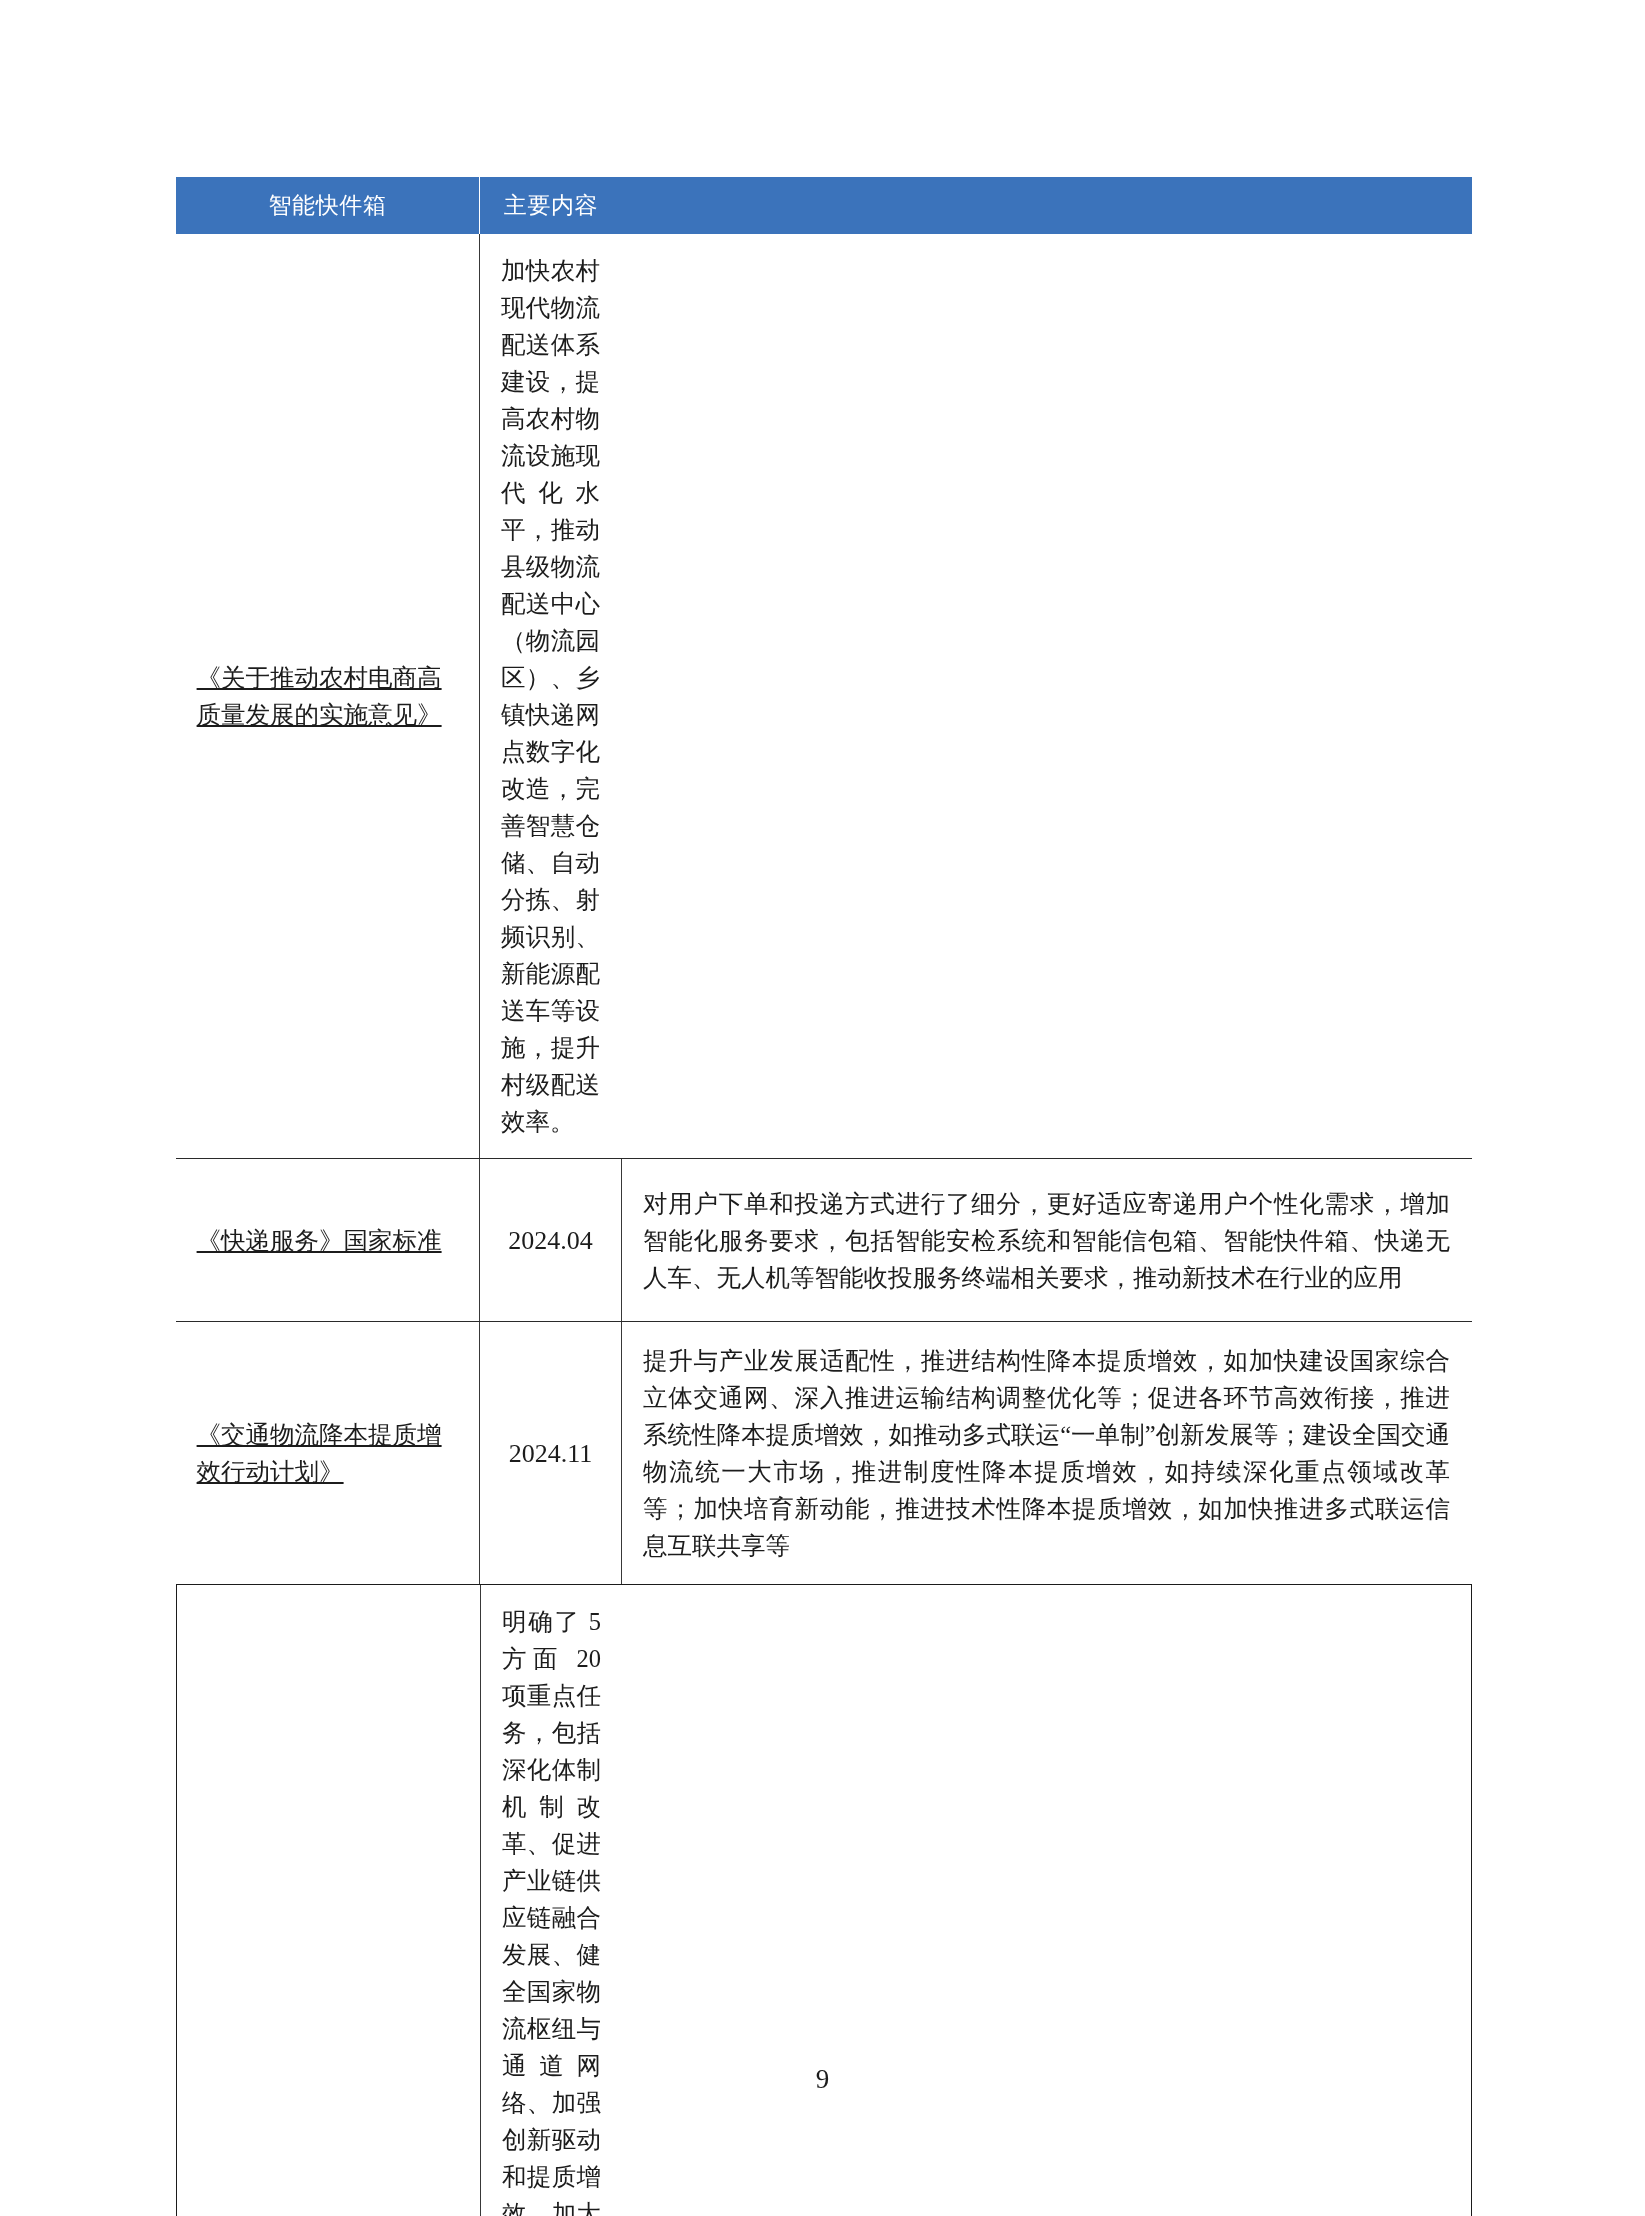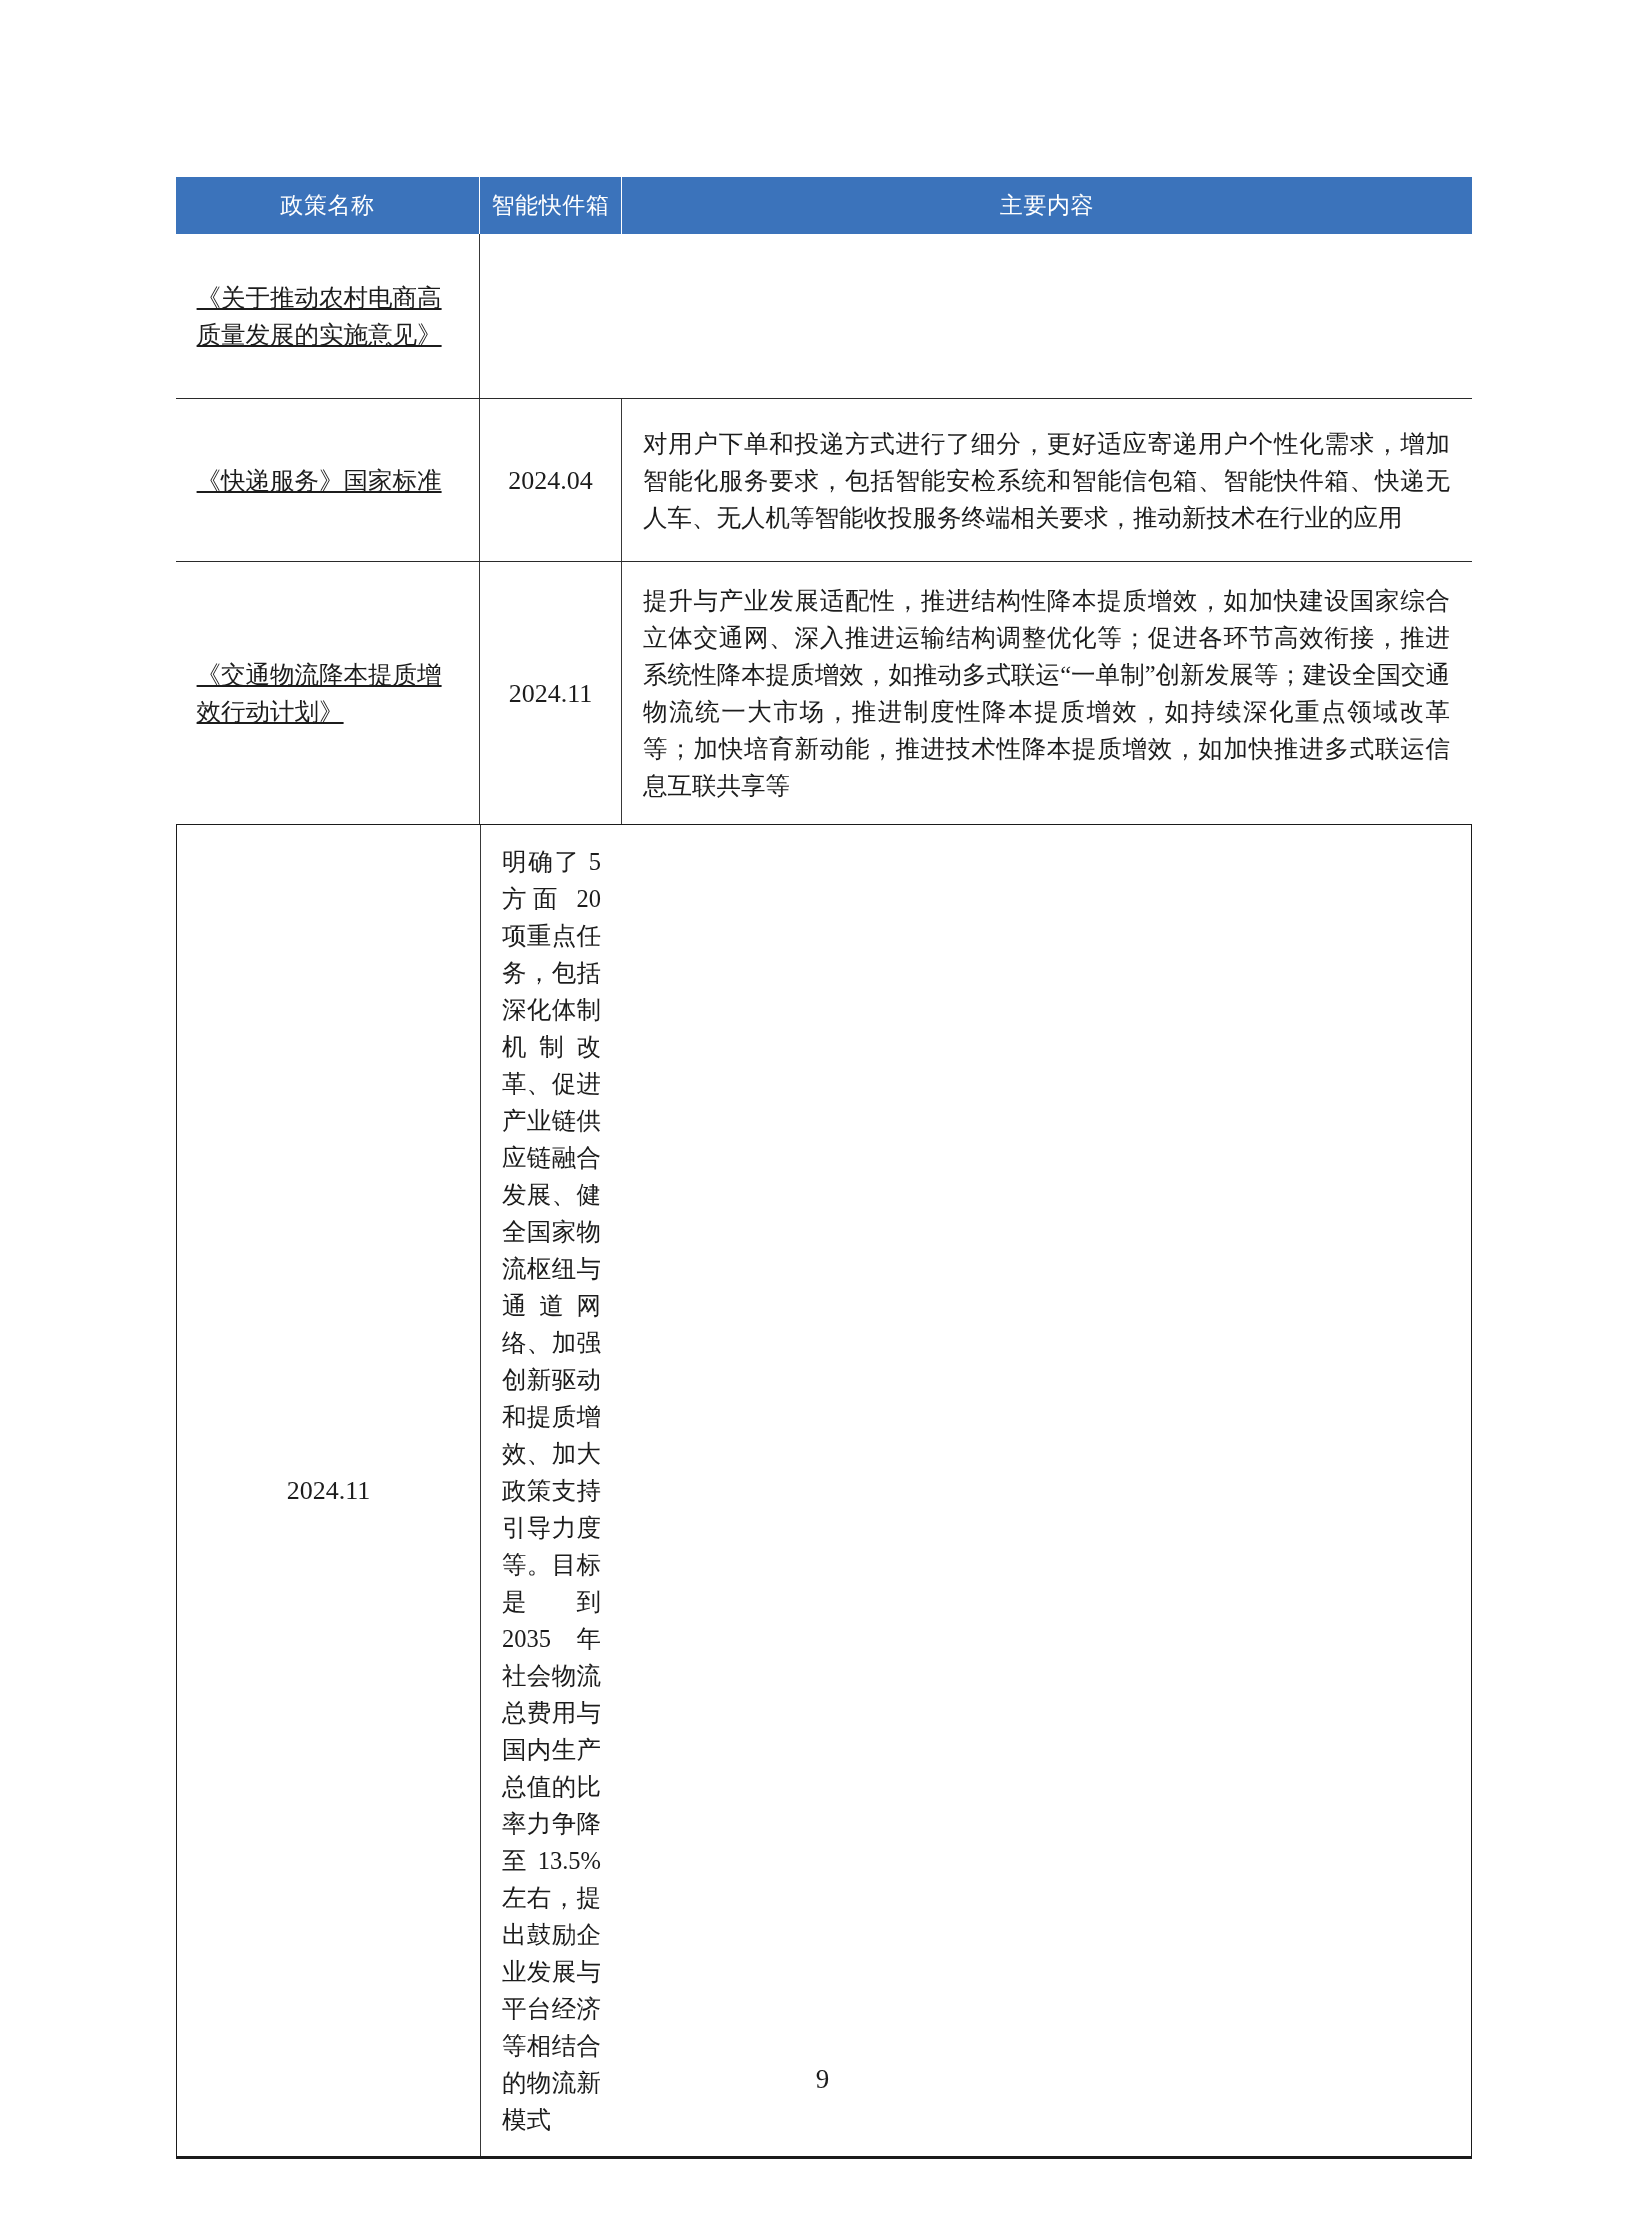--- a/index.html
+++ b/index.html
@@ -92,28 +92,30 @@
   }
 </style>
 </head>
 <body>
 
 <div class="page">
 
   <div class="policy-table">
 
     <div class="trow thead">
-      <div class="th sep">政策名称</div>
       <div class="th sep">智能快件箱</div>
       <div class="th">主要内容</div>
     </div>
 
     <div class="trow body-row ruled row-1">
       <div class="td sep cell-name">
         <span class="txt">《关于推动农村电商高质量发展的实施意见》</span>
+      </div>
+      <div class="td cell-content">
+        <span class="txt">加快农村现代物流配送体系建设，提高农村物流设施现代化水平，推动县级物流配送中心（物流园区）、乡镇快递网点数字化改造，完善智慧仓储、自动分拣、射频识别、新能源配送车等设施，提升村级配送效率。</span>
       </div>
     </div>
 
     <div class="trow body-row ruled row-2">
       <div class="td sep cell-name">
         <span class="txt">《快递服务》国家标准</span>
       </div>
       <div class="td sep cell-date">
         <span class="txt">2024.04</span>
       </div>

